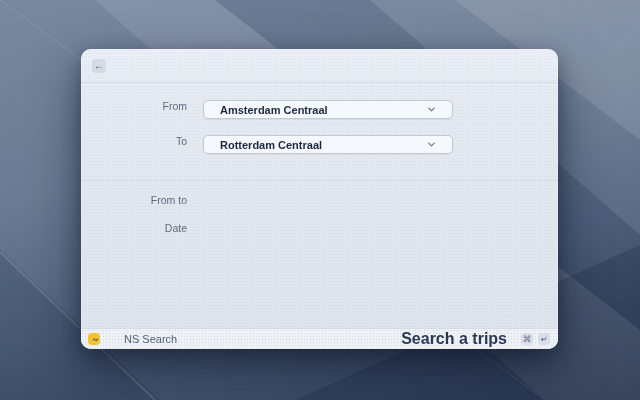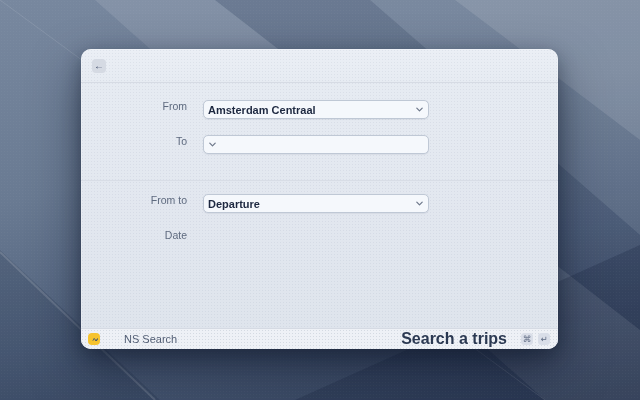--- a/index.html
+++ b/index.html
@@ -16,21 +16,21 @@
   .win-dots{position:absolute;inset:0;background-image:radial-gradient(rgba(110,124,148,0.10) 0.7px,transparent 0.8px);background-size:3px 3px;pointer-events:none;}
 
   .header{position:relative;height:33px;flex:0 0 33px;border-bottom:1px solid #d6dbe4;display:flex;align-items:center;padding-left:11px;}
   .back-btn{width:14px;height:14px;border-radius:4px;background:#d5dae3;display:flex;align-items:center;justify-content:center;
     color:#3d4a68;font-size:10px;font-weight:bold;line-height:1;cursor:default;}
 
   .content{position:relative;flex:1;padding-top:17px;}
   .row{display:flex;align-items:flex-start;margin-bottom:16px;}
   .row-label{width:106px;text-align:right;font-size:10.5px;color:#5e6a7f;flex:0 0 106px;}
   .field{margin-left:16px;width:216px;height:17px;background:#f5f8fc;border:1px solid #bfc8d5;border-radius:5px;
-    display:flex;align-items:center;padding:0 4px;box-shadow:0 0.5px 1px rgba(30,40,60,.06);}
+    display:flex;align-items:center;padding:0 16px;box-shadow:0 0.5px 1px rgba(30,40,60,.06);}
   .field-text{flex:1;font-size:11px;font-weight:600;color:#1d2840;white-space:nowrap;overflow:hidden;}
   .field svg{flex:0 0 auto;}
   .row-to{margin-bottom:26px;}
   .mid-divider{height:1px;background:#d8dde6;margin:0 0 13px 0;}
   .row-date{margin-bottom:0;gap:12px;}
 
   .footer{position:relative;flex:0 0 20px;height:20px;border-top:1px solid #d5dae3;background:#eef1f6;
     background-image:radial-gradient(rgba(110,124,148,0.20) 0.7px,transparent 0.8px);background-size:3px 3px;
     display:flex;align-items:center;padding:0 8px 0 7px;}
   .ns-icon{width:12px;height:12px;border-radius:4px;background:#F6C32E;display:flex;align-items:center;justify-content:center;}
@@ -73,36 +73,31 @@
           <span class="field-text">Amsterdam Centraal</span>
           <svg width="9" height="9" viewBox="0 0 10 10">
               <path d="M2 3.5 L5 6.5 L8 3.5" fill="none" stroke="#6f7a8c" stroke-width="1.4" stroke-linecap="round" stroke-linejoin="round"></path>
             </svg>
         </div>
       </div>
 
       <div class="row row-to">
         <div class="row-label">To</div>
         <div class="field">
+          <span class="field-text">Rotterdam Centraal</span>
           <svg width="9" height="9" viewBox="0 0 10 10">
               <path d="M2 3.5 L5 6.5 L8 3.5" fill="none" stroke="#6f7a8c" stroke-width="1.4" stroke-linecap="round" stroke-linejoin="round"></path>
             </svg>
         </div>
       </div>
 
       <div class="mid-divider"></div>
 
       <div class="row">
         <div class="row-label">From to</div>
-        <div class="field">
-          <span class="field-text">Departure</span>
-          <svg width="9" height="9" viewBox="0 0 10 10">
-              <path d="M2 3.5 L5 6.5 L8 3.5" fill="none" stroke="#6f7a8c" stroke-width="1.4" stroke-linecap="round" stroke-linejoin="round"></path>
-            </svg>
-        </div>
       </div>
 
       <div class="row row-date">
         <div class="row-label">Date</div>
       </div>
 
     </div>
 
     <div class="footer">
       <div class="ns-icon">

